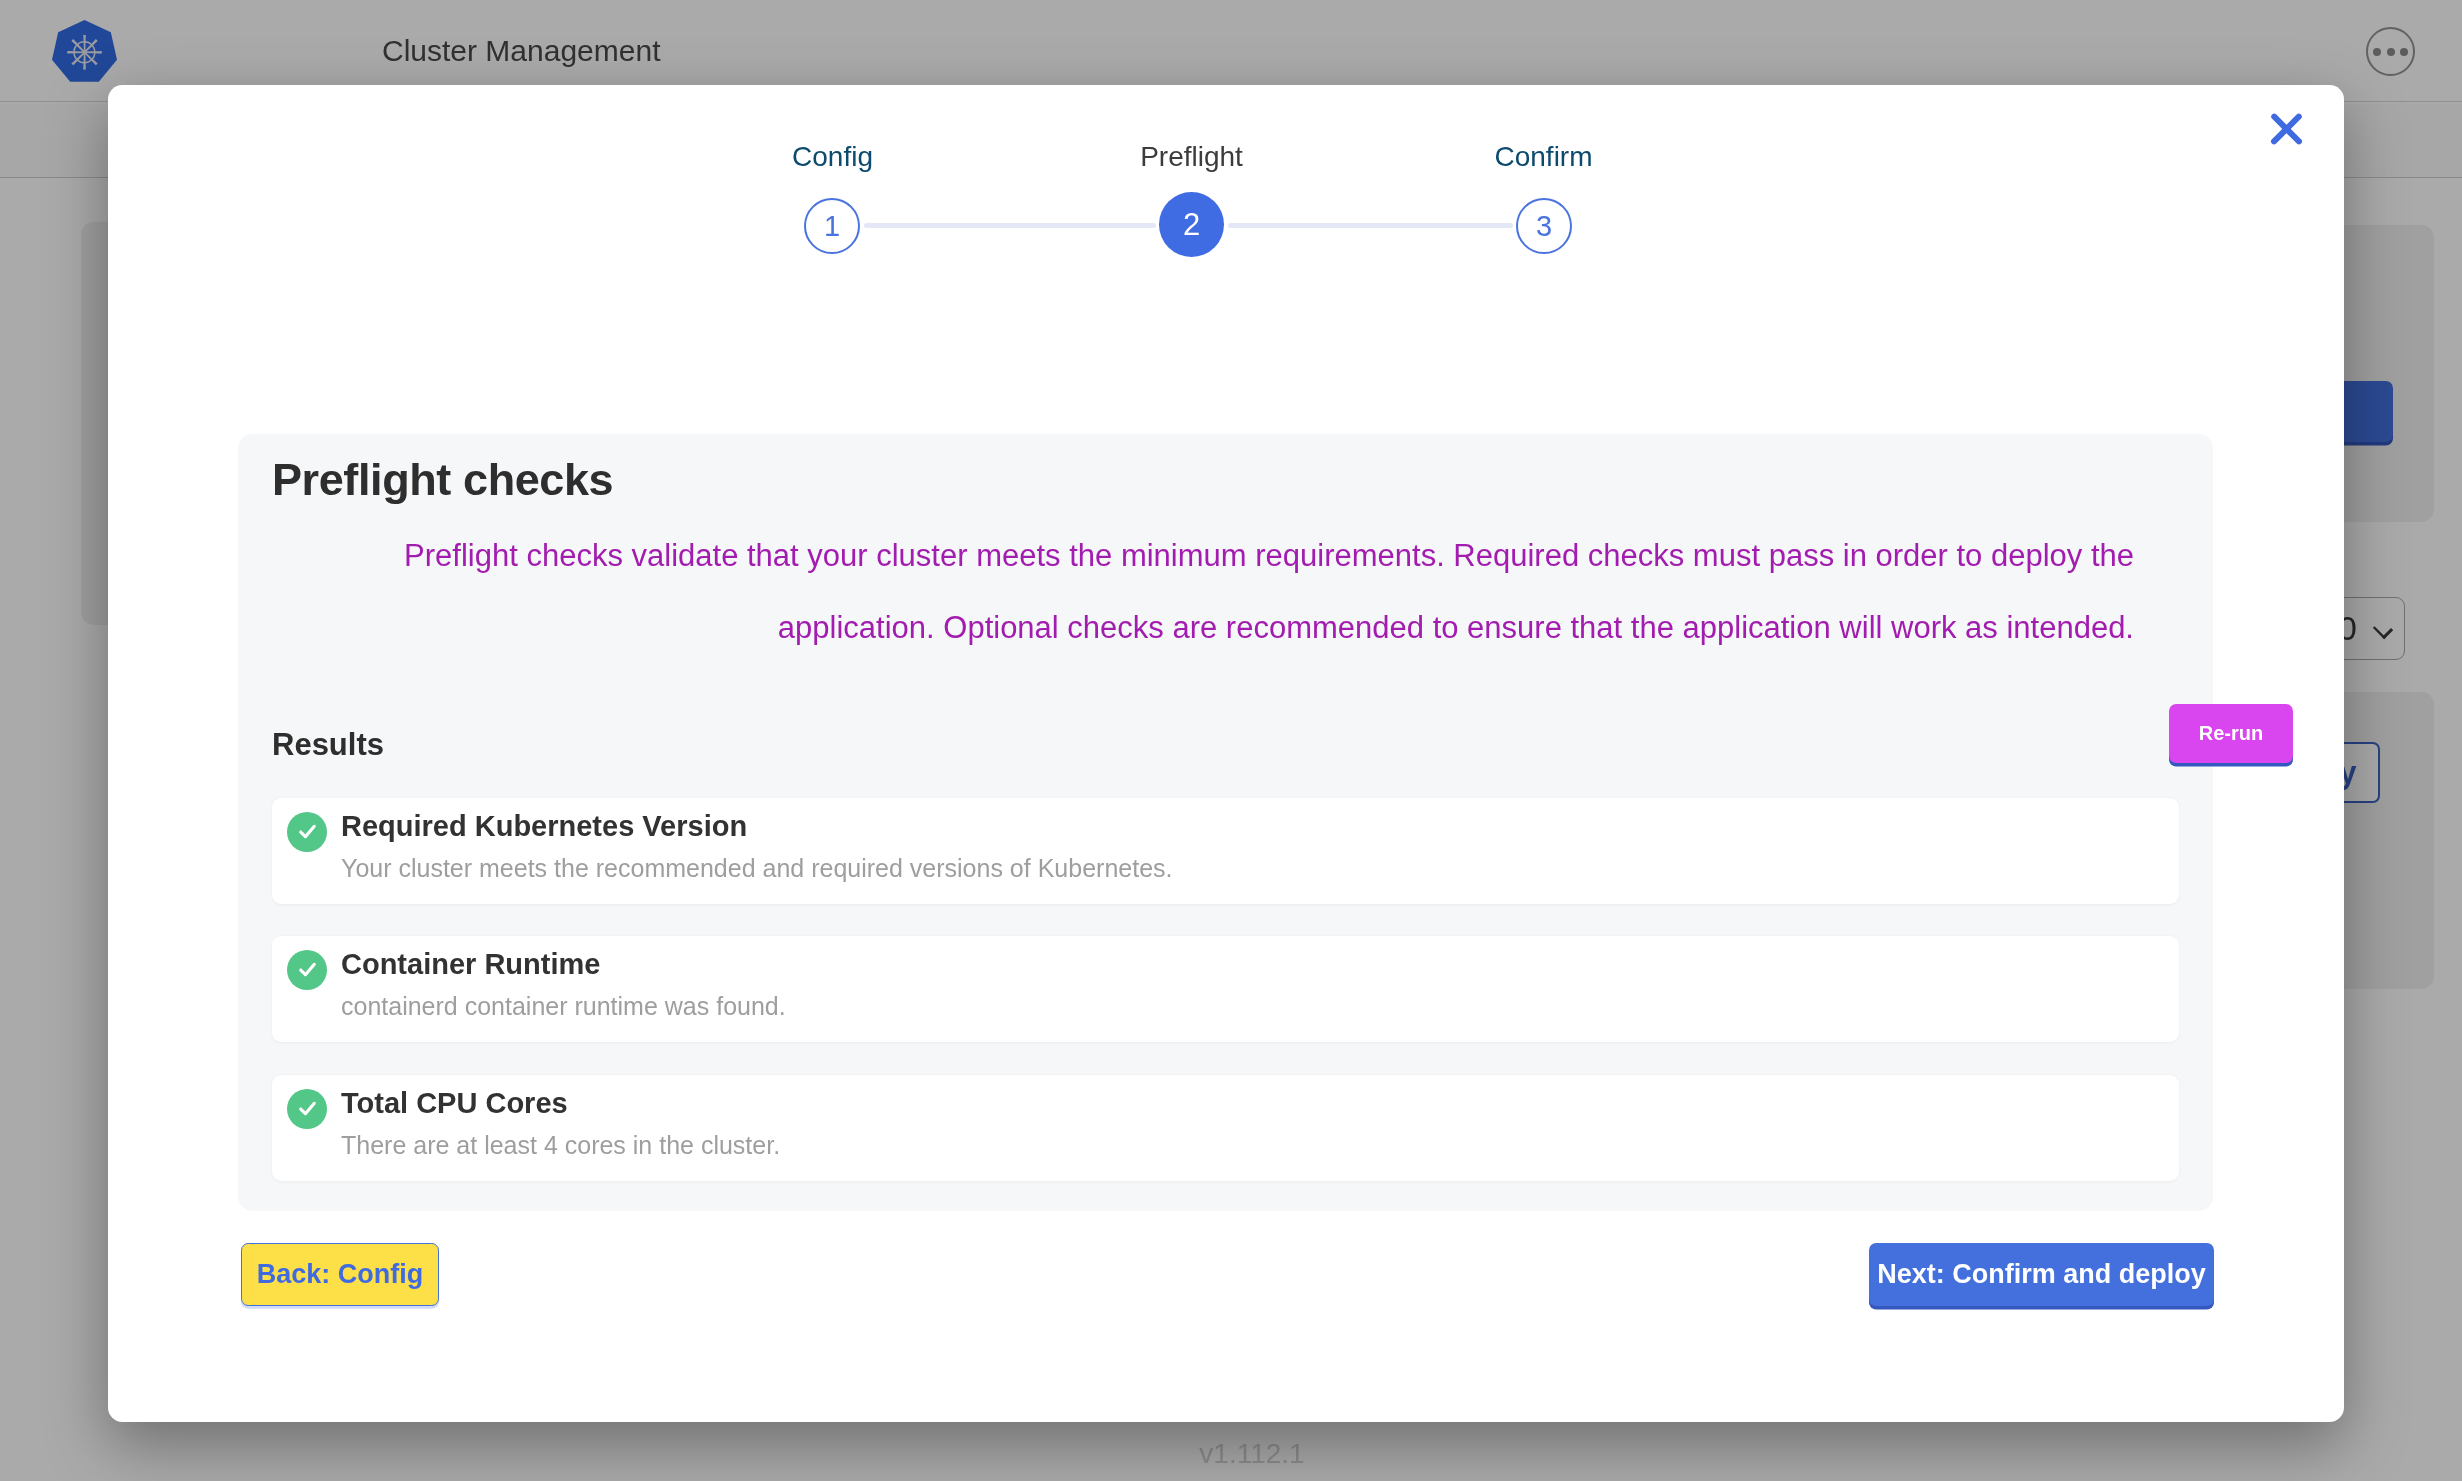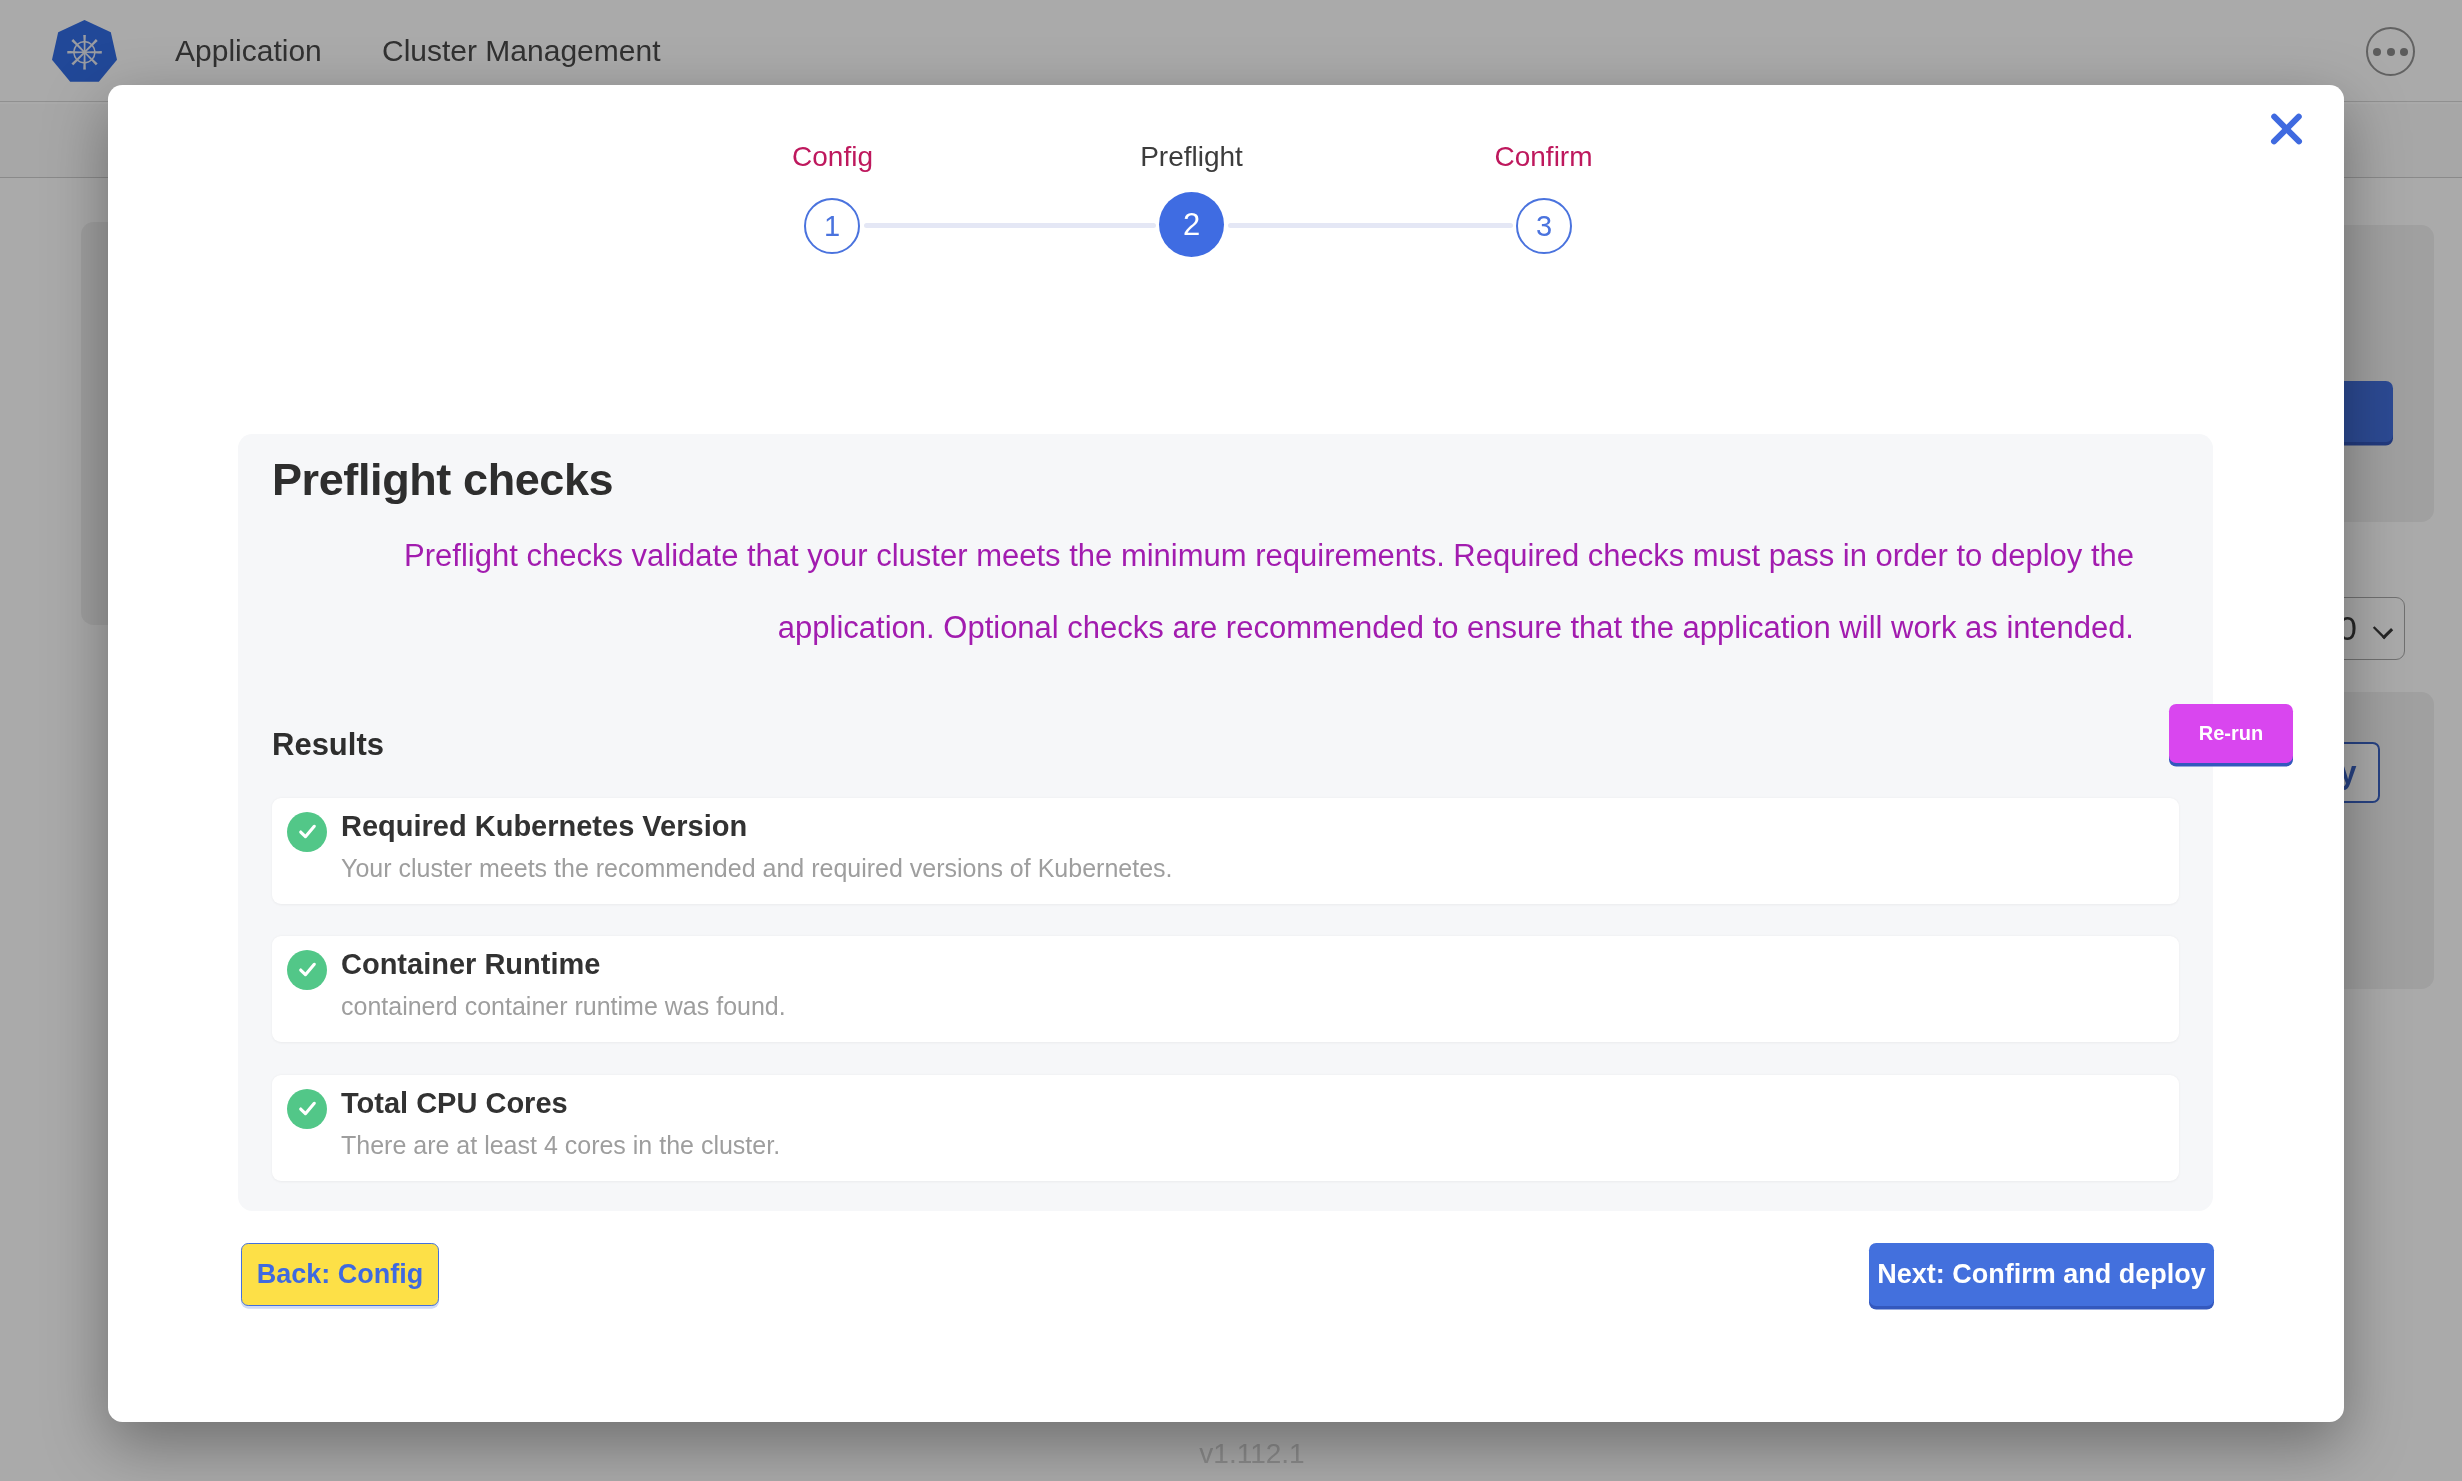--- a/index.html
+++ b/index.html
@@ -39,21 +39,21 @@
 
   
   .modal { position:absolute; left:108px; top:85px; width:2236px; height:1337px; background:#ffffff; border-radius:14.4px; z-index:10;
     box-shadow:0 21.6px 63px rgba(0,0,0,0.35); }
   .close-x { position:absolute; left:2155px; top:20px; width:47px; height:47px; cursor:pointer; }
   .close-x i { position:absolute; left:2.7px; top:20.7px; width:41px; height:6.3px; border-radius:3.6px; background:#3f6ae0; }
   .close-x i:first-child { transform:rotate(45deg); }
   .close-x i:last-child { transform:rotate(-45deg); }
 
   
-  .step-label { position:absolute; top:56px; width:359px; text-align:center; font-size:28px; color:#be185d; }
+  .step-label { position:absolute; top:56px; width:359px; text-align:center; font-size:28px; color:#0c4a6e; }
   .step-label.active { color:#3c3c3c; }
   .step-lbl-1 { left:545px; } .step-lbl-2 { left:904px; } .step-lbl-3 { left:1256px; }
   .step-circle { position:absolute; border-radius:50%; display:flex; align-items:center; justify-content:center; }
   .step-circle.outline { width:56px; height:56px; border:2.7px solid #4a73de; background:#fff; color:#4a73de; font-size:29px; top:113px; }
   .step-circle.active  { width:65px; height:65px; background:#3f6ce2; color:#ffffff; font-size:31px; top:107px; }
   .step-c1 { left:696px; } .step-c2 { left:1051px; } .step-c3 { left:1408px; }
   .step-line { position:absolute; top:138px; height:5.4px; background:#e4e7f5; border-radius:2.7px; }
   .step-line.l1 { left:756px; width:292px; }
   .step-line.l2 { left:1120px; width:285px; }
 
@@ -81,21 +81,20 @@
 </head>
 <body>
 
 <div id="root">
 
   <div class="bg-layer">
     <div class="navbar">
       <div class="k8s-logo">
         <span class="k8s-wheel">⎈</span>
       </div>
-      <div class="nav-tab app">Application</div>
       <div class="nav-tab cluster">Cluster Management</div>
       <div class="more-btn">
           <i></i>
           <i></i>
           <i></i>
         </div>
     </div>
     <div class="subnav"></div>
 
     <div class="bg-card left"></div>

